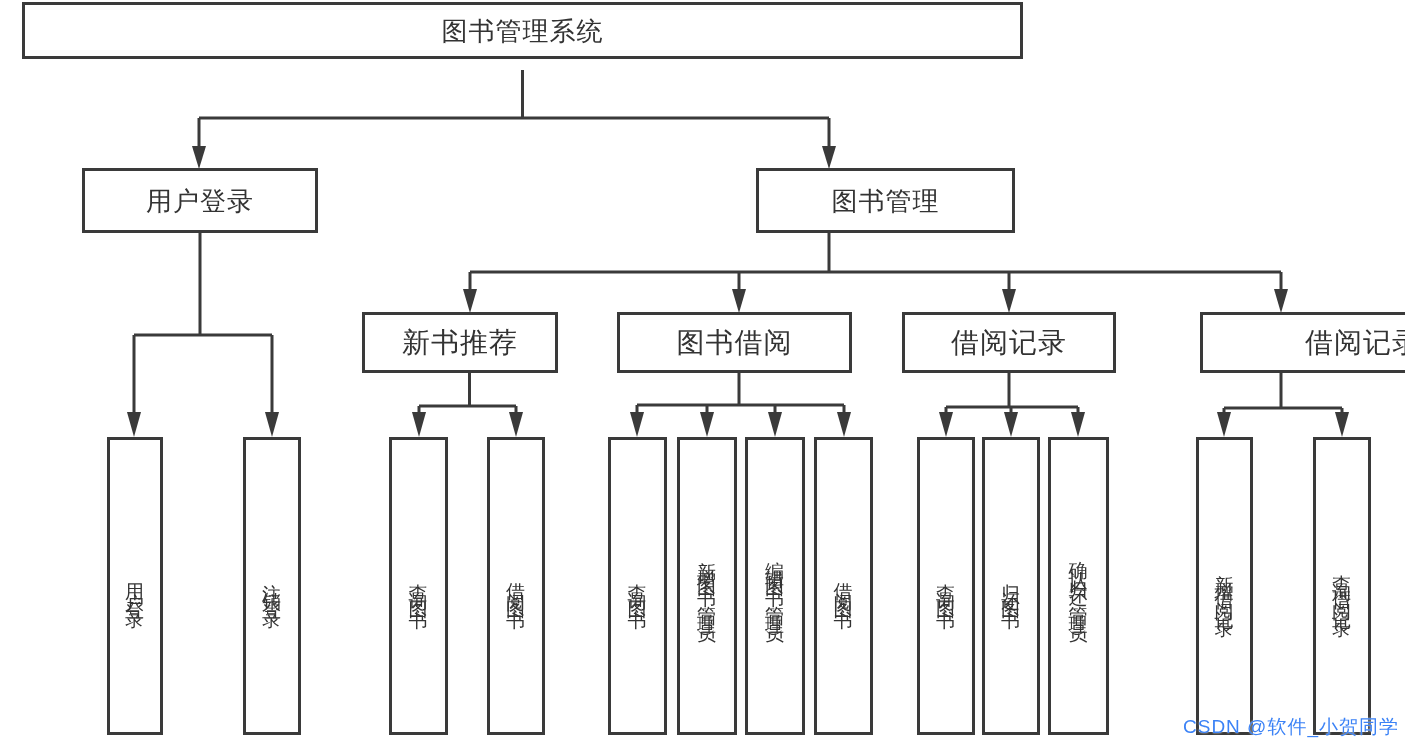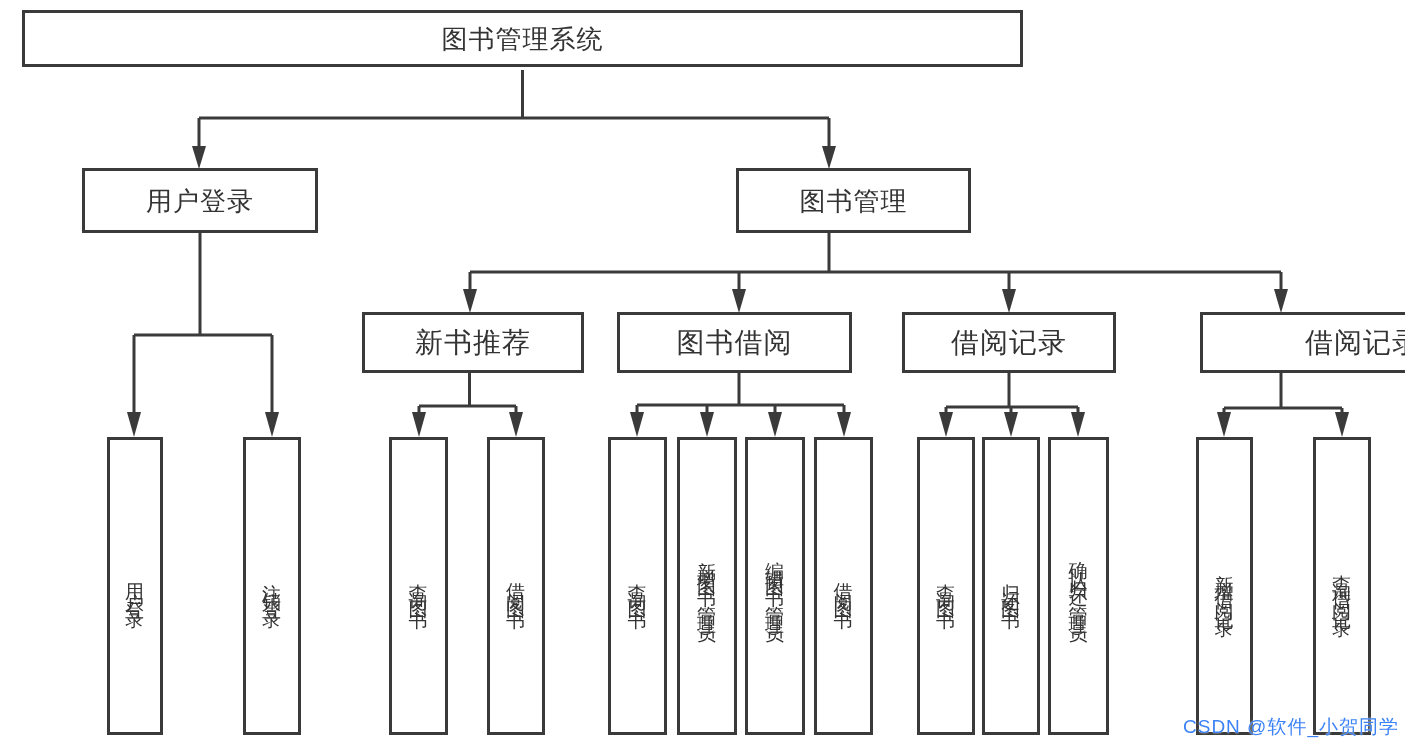--- a/index.html
+++ b/index.html
@@ -27,26 +27,26 @@
     background: #ffffff;
     border: 3px solid #3a3a3a;
     color: #333333;
     display: flex;
     align-items: center;
     justify-content: center;
     text-align: center;
     line-height: 1;
   }
   .h-label { letter-spacing: 1px; }
-  .n-root  { left: 22px;  top: 10px;  width: 1001px; height: 57px; font-size: 26px; }
+  .n-root  { left: 22px;  top: 2px;  width: 1001px; height: 57px; font-size: 26px; }
   .n-l2    { top: 168px; height: 65px; font-size: 26px; }
   .n-login { left: 82px;  width: 236px; }
-  .n-mgmt  { left: 736px; width: 235px; }
+  .n-mgmt  { left: 756px; width: 259px; }
   .n-l3    { top: 312px; height: 61px; font-size: 28px; }
-  .n-l3-0  { left: 362px;  width: 222px; }
+  .n-l3-0  { left: 362px;  width: 196px; }
   .n-l3-1  { left: 617px;  width: 235px; }
   .n-l3-2  { left: 902px;  width: 214px; }
   .n-l3-3  { left: 1200px; width: 224px; justify-content: flex-end; }
   .leaf    { top: 437px; height: 298px; font-size: 19px; }
   .leaf .vtext {
     writing-mode: vertical-rl;
     text-orientation: mixed;
     letter-spacing: 9px;
     line-height: 1;
     white-space: nowrap;

